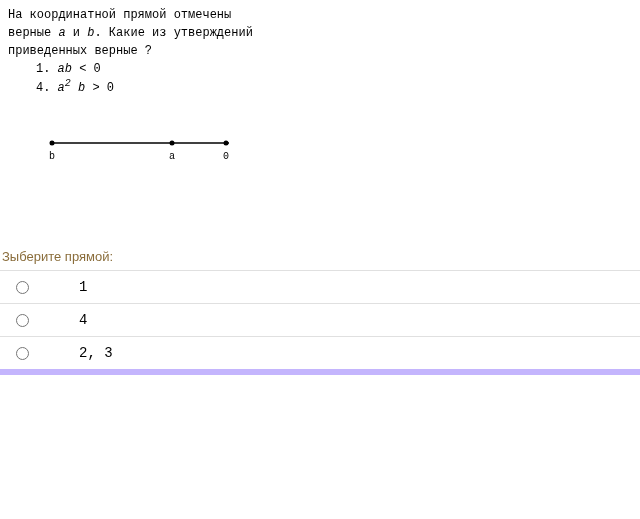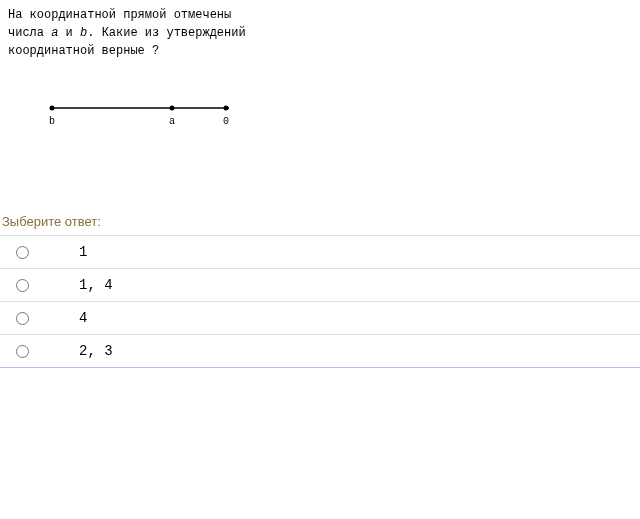--- a/index.html
+++ b/index.html
@@ -39,64 +39,66 @@
     font-family: "Courier New", monospace;
     font-size: 14px;
   }
   .option-row {
     display: flex;
     align-items: center;
     border-top: 1px solid #e0e0e0;
     padding: 8px 0 8px 16px;
     min-height: 32px;
   }
-  .option-row:last-child { border-bottom: 1px solid #c4b5fd; }
+  .option-row:last-child { border-bottom: 6px solid #c4b5fd; }
   .option-radio {
     margin: 0 50px 0 0;
   }
 </style>
 </head>
 <body>
 
 <div class="question-block">
   <div class="question-text">
     <p>На координатной прямой отмечены</p>
     <p>
-      <span>числа </span><span class="italic">a</span><span> и </span><span class="italic">b</span><span>. Какие из утверждений</span>
+      <span>верные </span><span class="italic">a</span><span> и </span><span class="italic">b</span><span>. Какие из утверждений</span>
     </p>
-    <p>координатной верные ?</p>
+    <p>приведенных верные ?</p>
   </div>
 
   <div class="statements">
+    <div>
+      <span>1. </span><span class="italic">a</span><span class="italic">b</span><span> &lt; 0</span>
+    </div>
+    <div>
+      <span>4. </span><span class="italic">a</span><sup class="italic">2</sup><span> </span><span class="italic">b</span><span> &gt; 0</span>
+    </div>
   </div>
 
   <div class="diagram">
     <svg width="200" height="30">
       <line x1="8" y1="8" x2="185" y2="8" stroke="#000" stroke-width="1.5"></line>
       <polygon points="6,6 10,10 10,6 6,10" fill="#000"></polygon>
       <circle cx="8" cy="8" r="2.5" fill="#000"></circle>
       <circle cx="128" cy="8" r="2.5" fill="#000"></circle>
       <circle cx="182" cy="8" r="2.5" fill="#000"></circle>
       <text x="8" y="24" text-anchor="middle" font-size="10" font-family="Courier New">b</text>
       <text x="128" y="24" text-anchor="middle" font-size="10" font-family="Courier New">a</text>
       <text x="182" y="24" text-anchor="middle" font-size="10" font-family="Courier New">0</text>
     </svg>
   </div>
 </div>
 
-<div class="answer-prompt">Зыберите ответ:</div>
+<div class="answer-prompt">Зыберите прямой:</div>
 
 <div class="options">
   <label class="option-row">
     <input type="radio" name="ans" class="option-radio" style="">
     <span>1</span>
-  </label>
-  <label class="option-row">
-    <input type="radio" name="ans" class="option-radio" style="">
-    <span>1, 4</span>
   </label>
   <label class="option-row">
     <input type="radio" name="ans" class="option-radio" style="">
     <span>4</span>
   </label>
   <label class="option-row">
     <input type="radio" name="ans" class="option-radio" style="">
     <span>2, 3</span>
   </label>
 </div>

